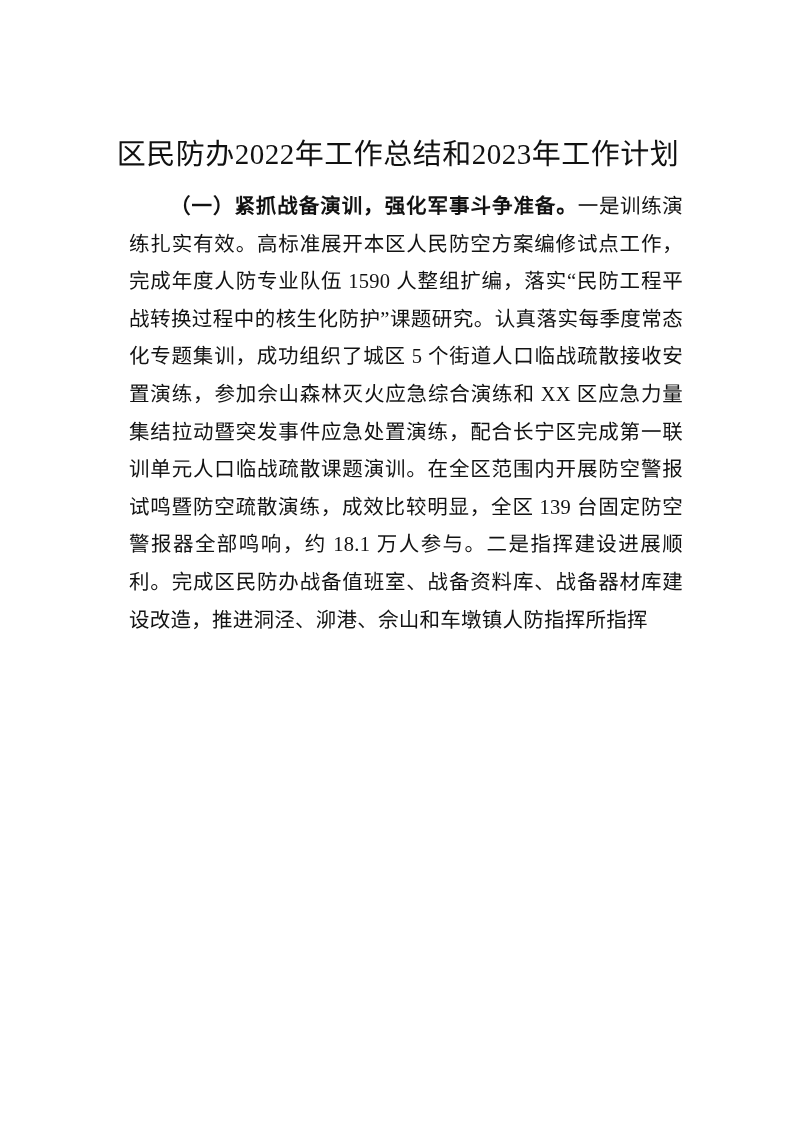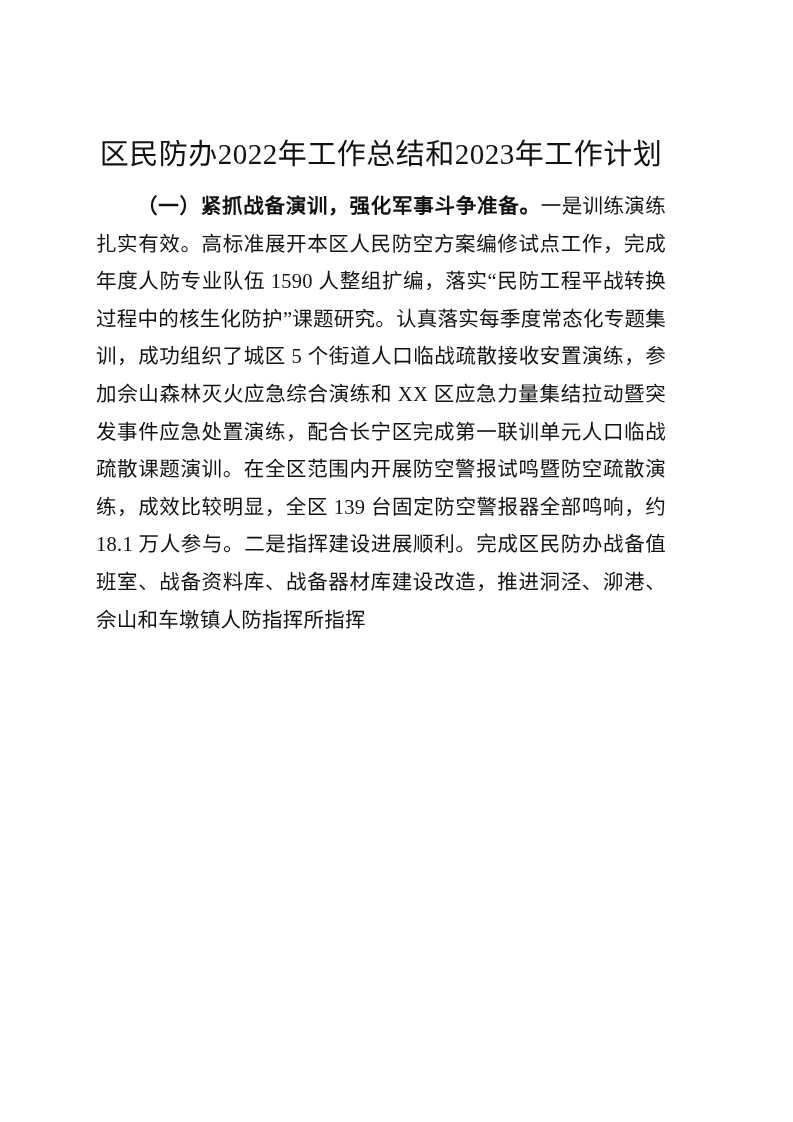--- a/index.html
+++ b/index.html
@@ -20,21 +20,21 @@
   .page {
     position: relative;
     width: 793px;
     height: 1122px;
     background: #ffffff;
     box-sizing: border-box;
   }
 
   .page-body {
     position: absolute;
-    left: 96px;
+    left: 113px;
     top: 0;
     width: 570px;
   }
 
   
   .doc-title {
     margin: 0;
     padding-top: 131px;
     font-family: "Liberation Serif", "DejaVu Serif", serif;
     font-size: 29px;
@@ -73,20 +73,21 @@
     word-break: break-all;
   }
   .para + .para {
     margin-top: 0;
   }
   .para-first {
     padding-top: 23px;
   }
   .para-second {
     padding-top: 10px;
+    margin-left: 16px;
   }
 
   .lead {
     font-weight: 700;
     letter-spacing: 0.6px;
   }
 </style>
 </head>
 <body>
 

